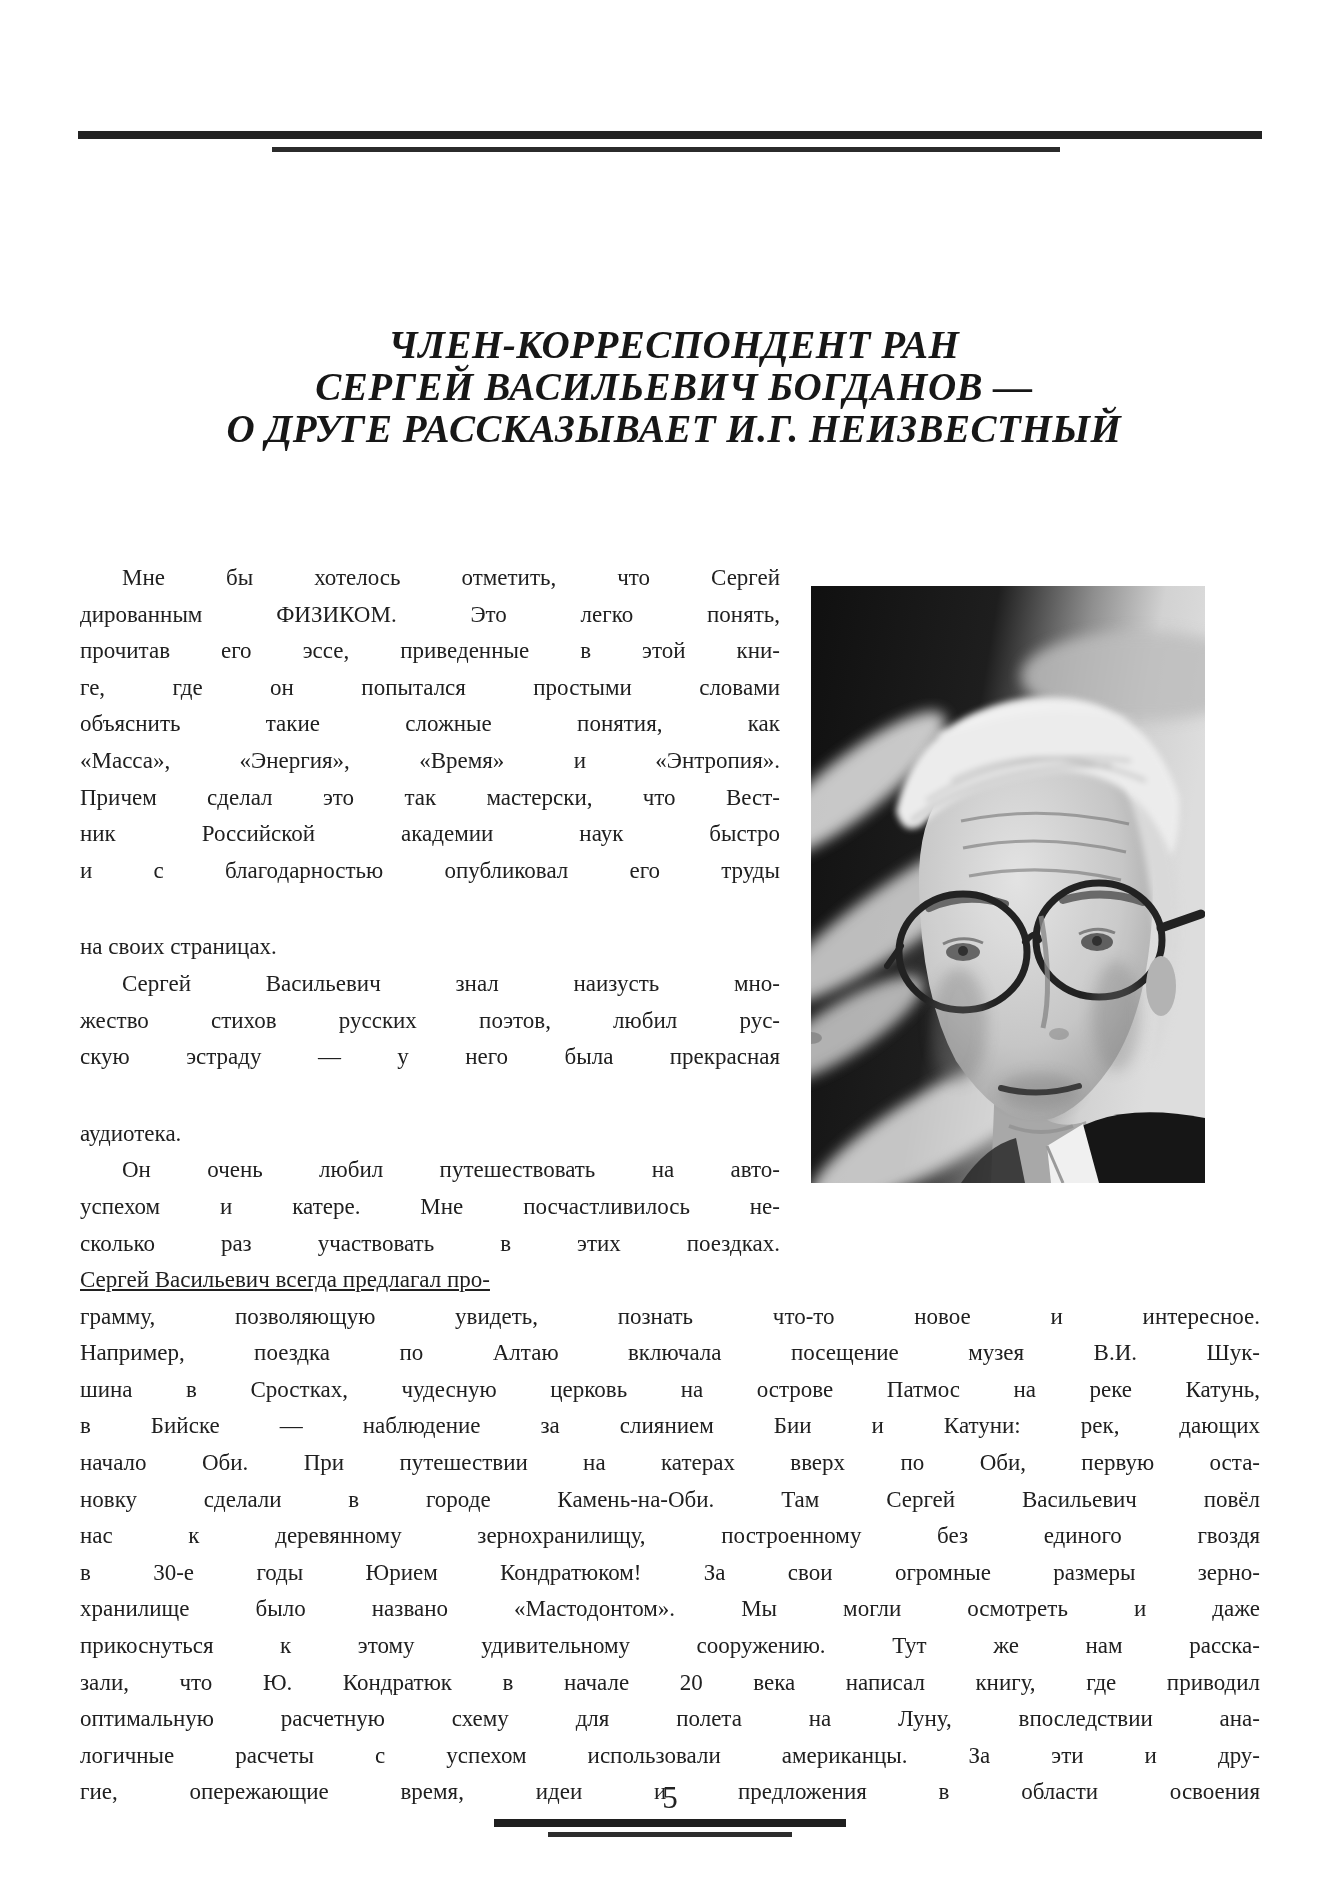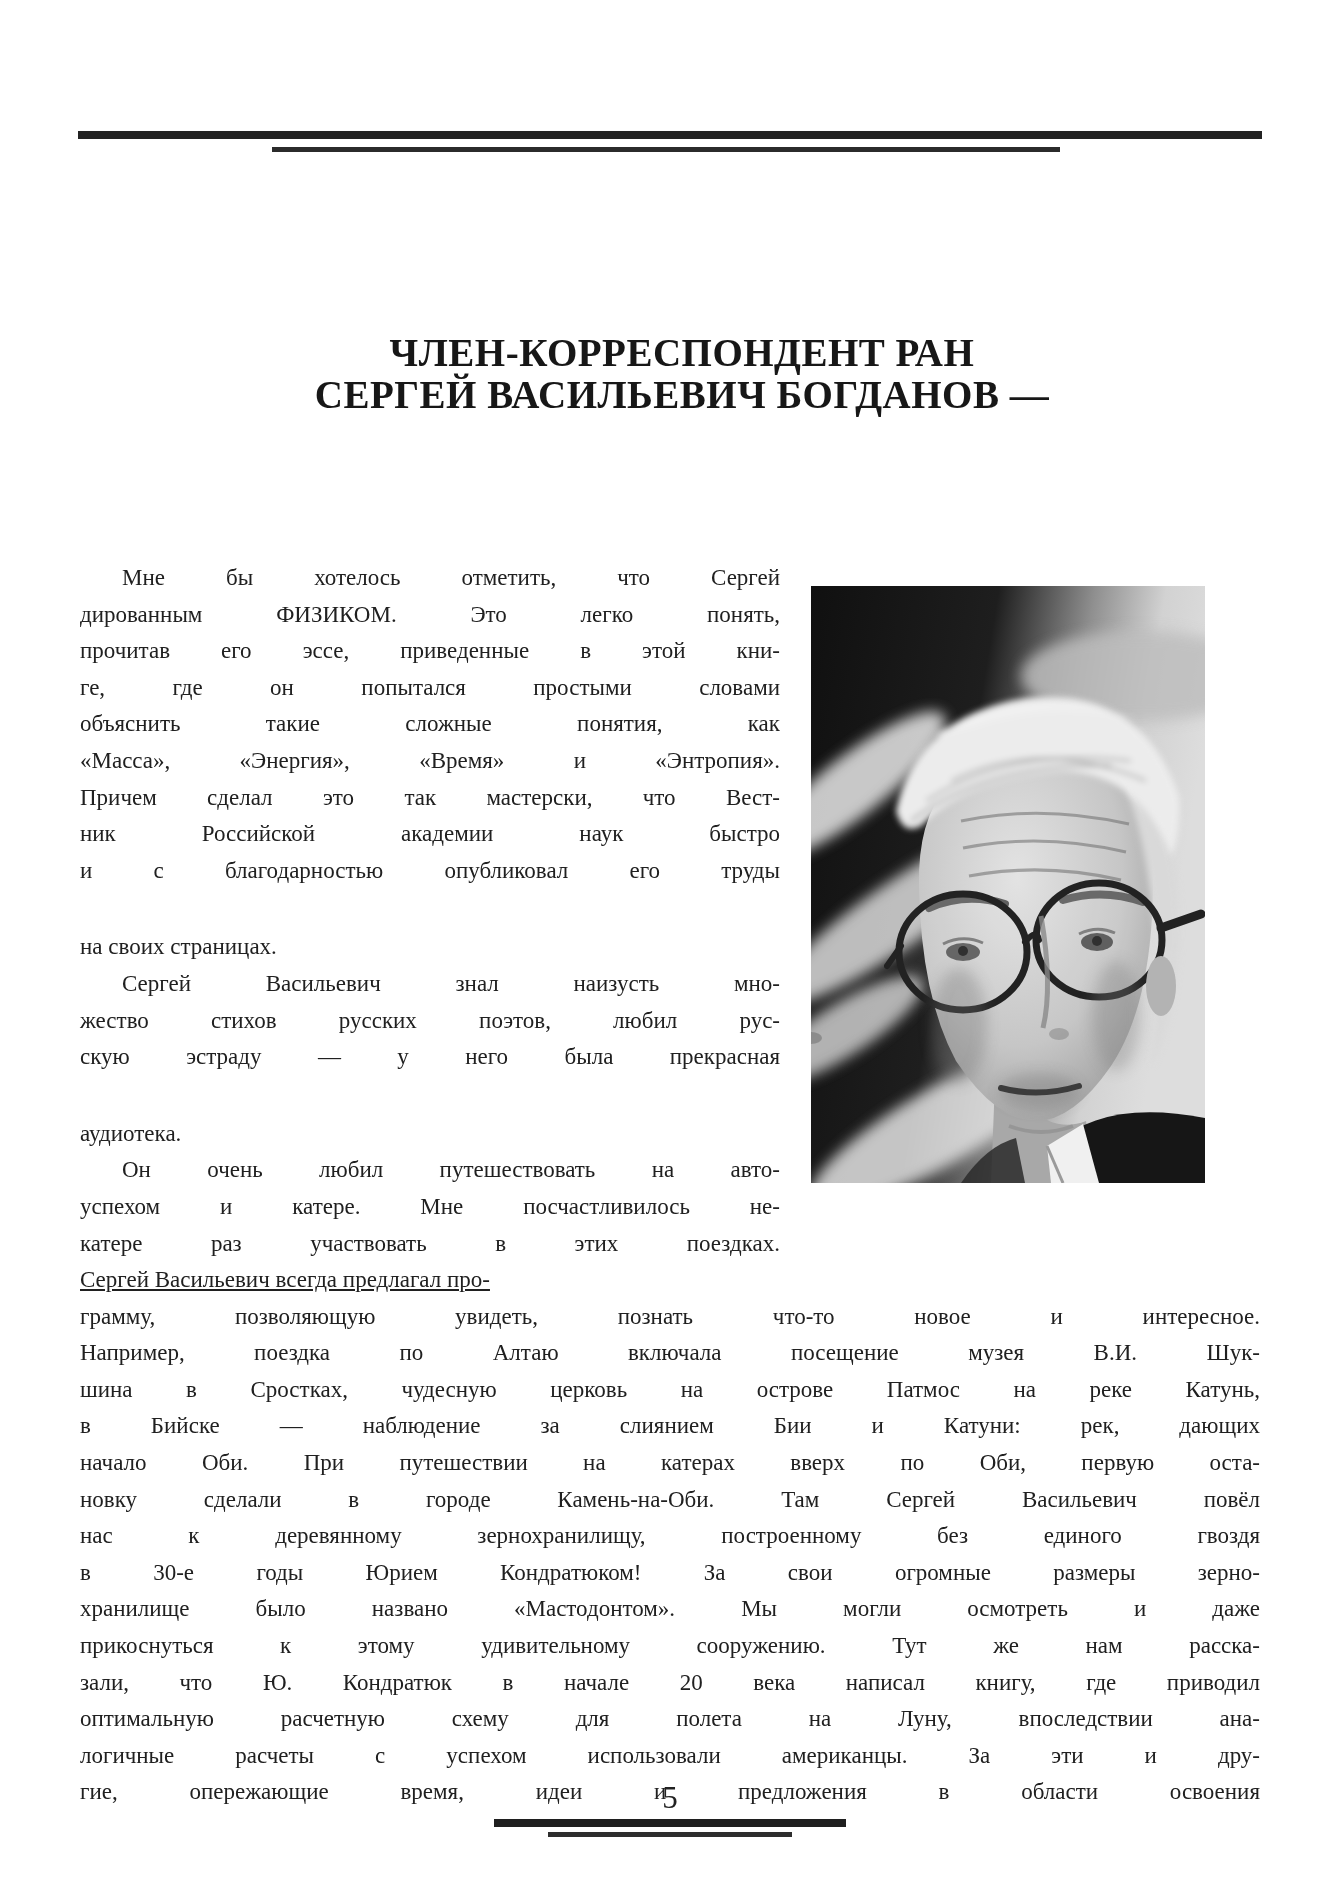--- a/index.html
+++ b/index.html
@@ -50,23 +50,24 @@
   .rule-bottom-thin{position:static;margin:5px auto 0;width:244px;height:5px;background:#2e2e2e;}
 </style>
 </head>
 <body>
 
 <div class="page">
 
   <div class="rule rule-top-thick"></div>
   <div class="rule rule-top-thin"></div>
 
-  <h1 class="title" style="margin:12px;">
+  <h1 class="title" style="margin:4px;font-style:italic;">
     <div class="tline">ЧЛЕН-КОРРЕСПОНДЕНТ РАН</div>
     <div class="tline">СЕРГЕЙ ВАСИЛЬЕВИЧ БОГДАНОВ —</div>
+    <div class="tline">О ДРУГЕ РАССКАЗЫВАЕТ И.Г. НЕИЗВЕСТНЫЙ</div>
   </h1>
 
   <div class="photo" title="Чёрно-белый портрет пожилого мужчины в больших круглых очках, со светлыми волосами, в пиджаке">
     <svg width="394" height="597" viewBox="0 0 394 597" xmlns="http://www.w3.org/2000/svg">
       <defs>
         <linearGradient id="bg" x1="0" y1="0" x2="1" y2="0.25">
           <stop offset="0" stop-color="#101010"></stop>
           <stop offset="0.45" stop-color="#1e1e1e"></stop>
           <stop offset="0.68" stop-color="#8f8f8f"></stop>
           <stop offset="0.85" stop-color="#d2d2d2"></stop>
@@ -173,21 +174,21 @@
       <div class="ln n">Причем сделал это так мастерски, что Вест-</div>
       <div class="ln n">ник Российской академии наук быстро</div>
       <div class="ln n">и с благодарностью опубликовал его труды</div>
       <div class="ln n end">на своих страницах.</div>
       <div class="ln n ind">Сергей Васильевич знал наизусть мно-</div>
       <div class="ln n">жество стихов русских поэтов, любил рус-</div>
       <div class="ln n">скую эстраду — у него была прекрасная</div>
       <div class="ln n end">аудиотека.</div>
       <div class="ln n ind">Он очень любил путешествовать на авто-</div>
       <div class="ln n">успехом и катере. Мне посчастливилось не-</div>
-      <div class="ln n">катере раз участвовать в этих поездках.</div>
+      <div class="ln n">сколько раз участвовать в этих поездках.</div>
       <div class="ln ns">Сергей Васильевич всегда предлагал про-</div>
       <div class="ln w">грамму, позволяющую увидеть, познать что-то новое и интересное.</div>
       <div class="ln w">Например, поездка по Алтаю включала посещение музея В.И. Шук-</div>
       <div class="ln w">шина в Сростках, чудесную церковь на острове Патмос на реке Катунь,</div>
       <div class="ln w">в Бийске — наблюдение за слиянием Бии и Катуни: рек, дающих</div>
       <div class="ln w">начало Оби. При путешествии на катерах вверх по Оби, первую оста-</div>
       <div class="ln w">новку сделали в городе Камень-на-Оби. Там Сергей Васильевич повёл</div>
       <div class="ln w">нас к деревянному зернохранилищу, построенному без единого гвоздя</div>
       <div class="ln w">в 30-е годы Юрием Кондратюком! За свои огромные размеры зерно-</div>
       <div class="ln w">хранилище было названо «Мастодонтом». Мы могли осмотреть и даже</div>

